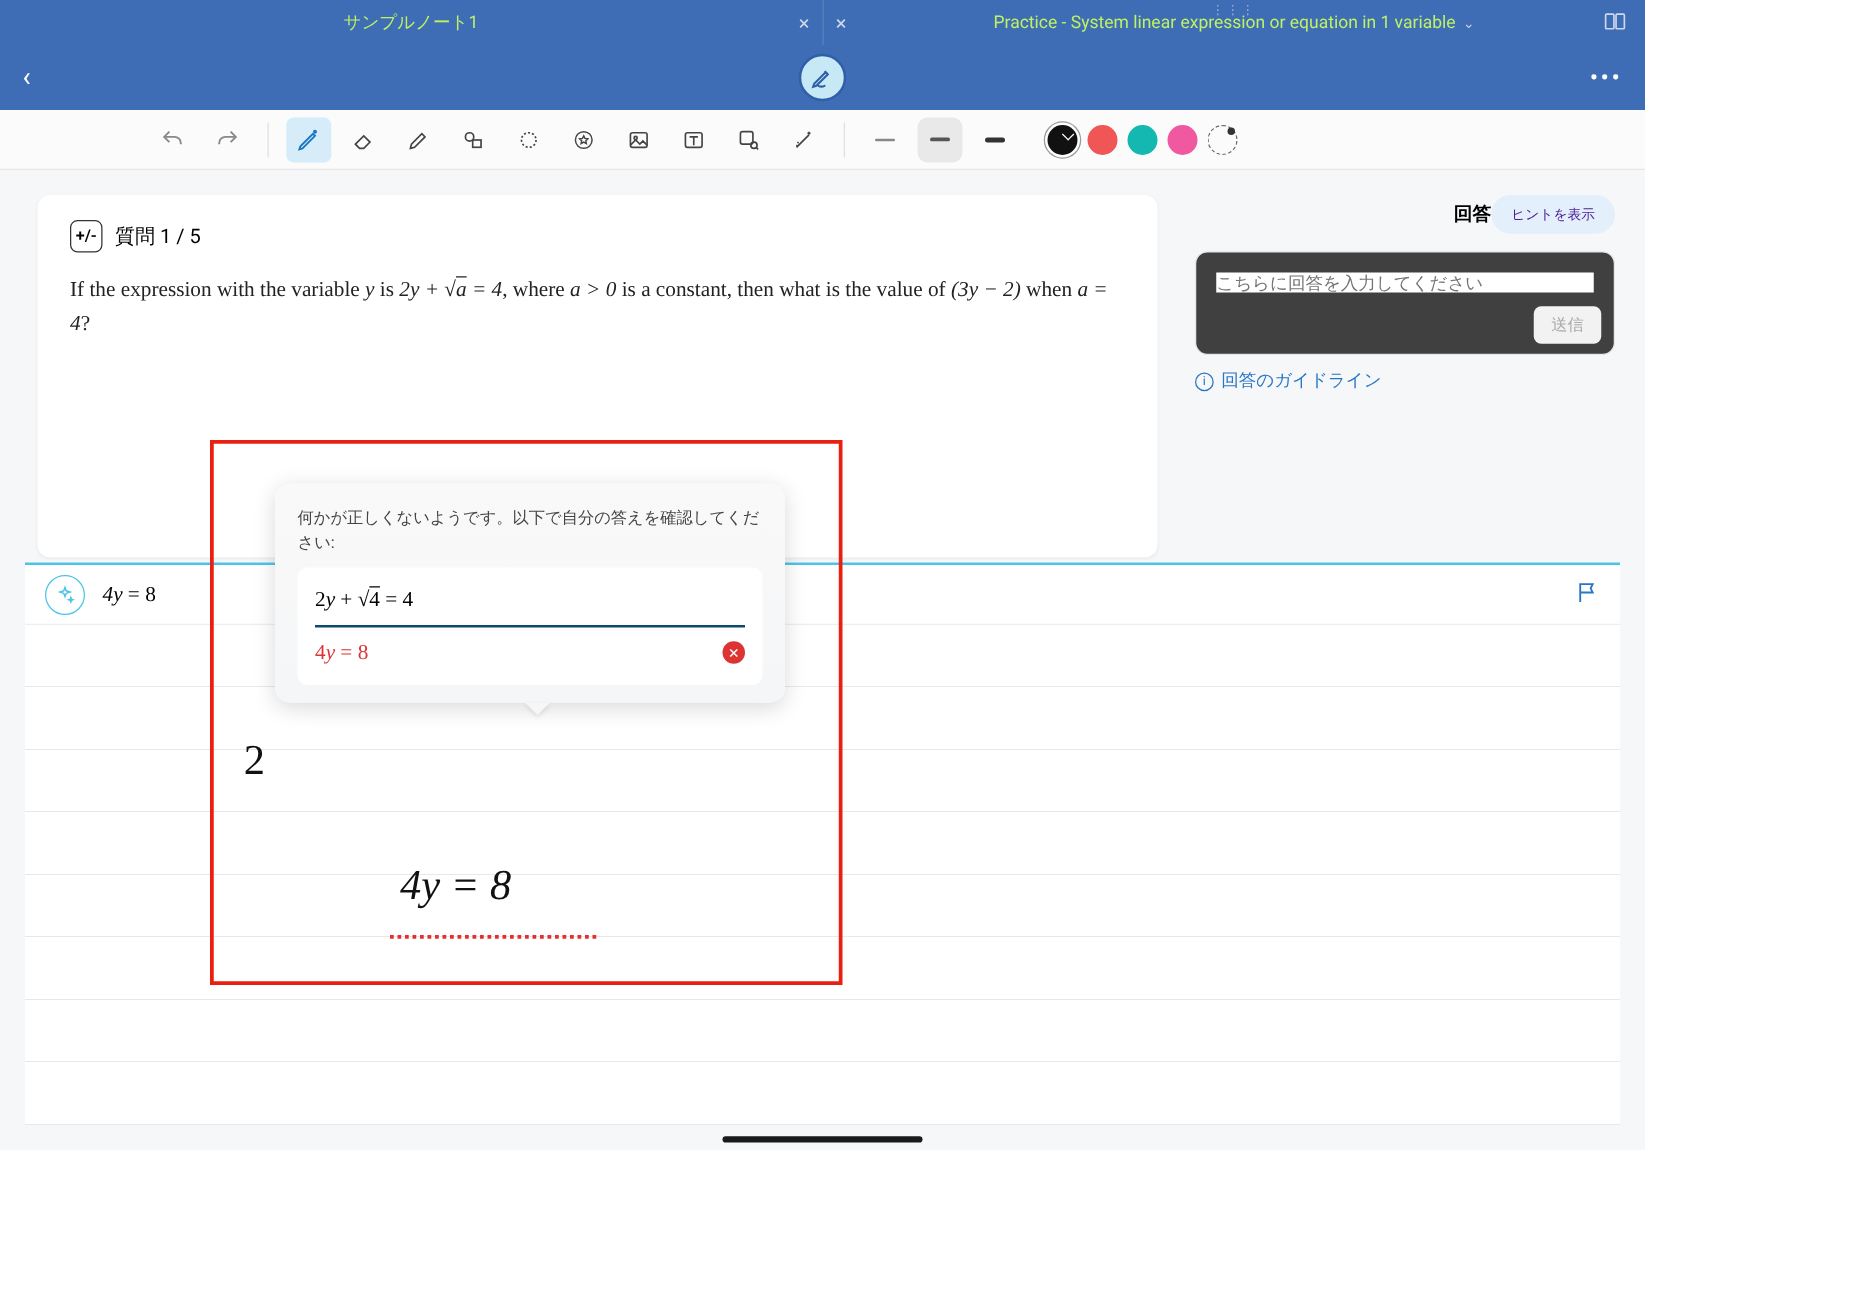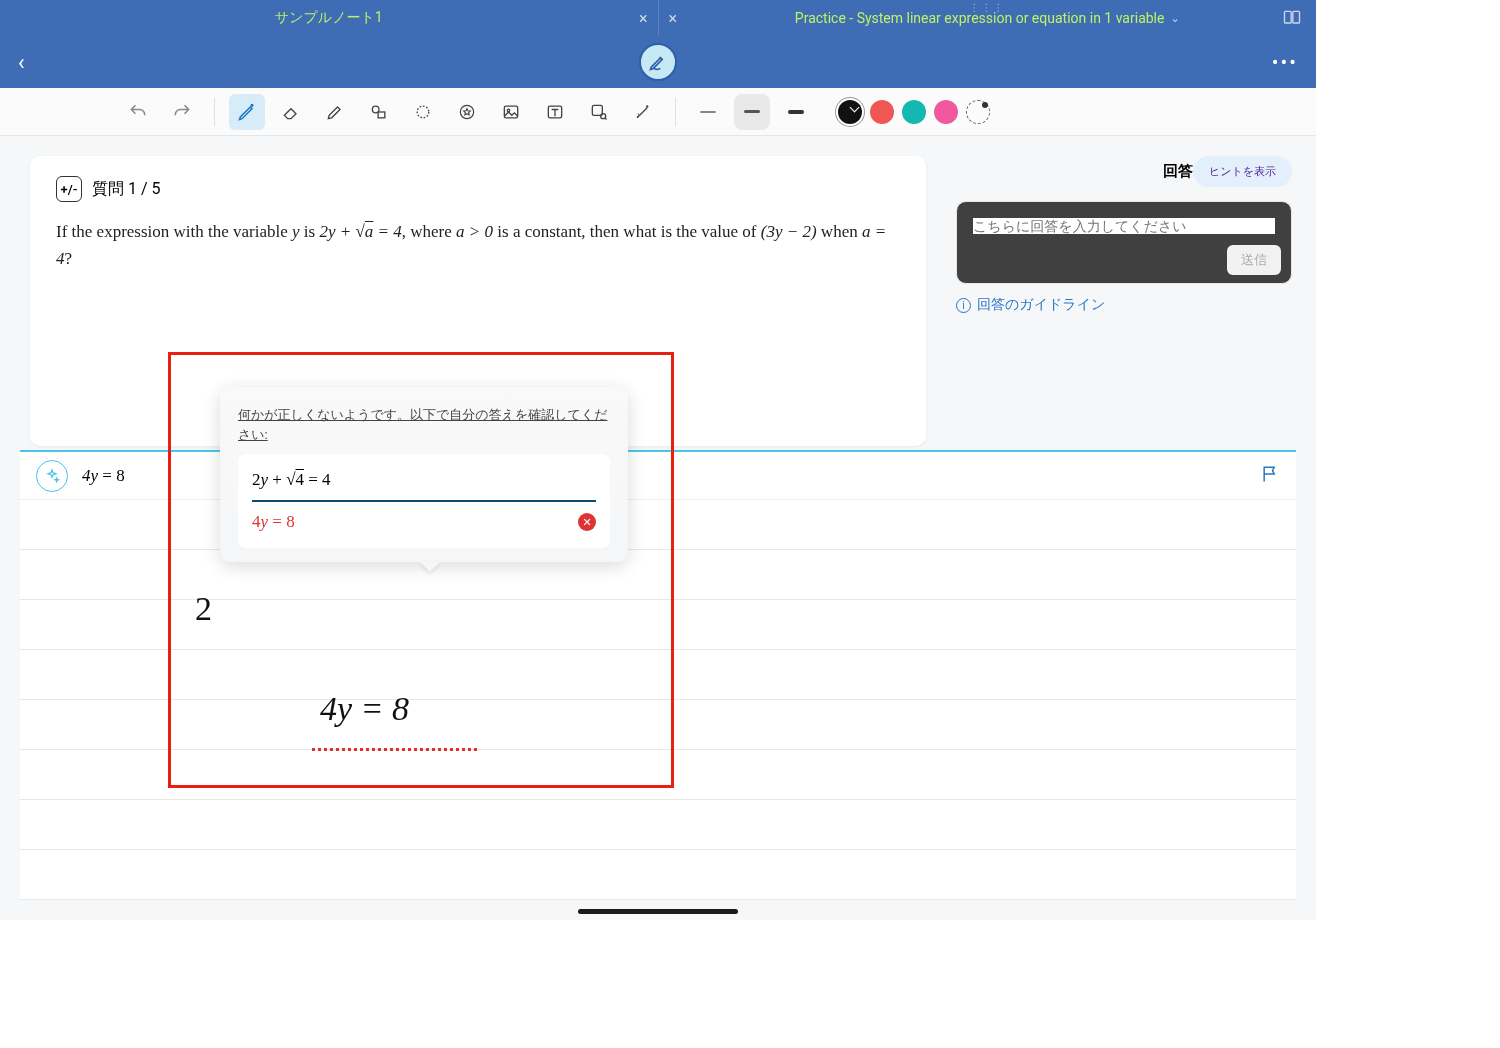--- a/index.html
+++ b/index.html
@@ -226,21 +226,21 @@
     bottom:-10px; left: 200px;
     width:0;height:0;
     border-left:10px solid transparent;
     border-right:10px solid transparent;
     border-top:10px solid #f5f6f7;
     filter: drop-shadow(0 2px 2px rgba(0,0,0,0.1));
   }
   .ai-header { display:flex; align-items:center; justify-content:center; position:relative; margin-bottom:12px;}
   .ai-title { font-weight:700; font-size:16px; }
   .ai-flag { position:absolute; right:0; color:#2976c4; cursor:pointer;}
-  .ai-msg { font-size:13px; color:#444; margin-bottom:10px; line-height:1.5;text-decoration:underline;}
+  .ai-msg { font-size:13px; color:#444; margin-bottom:10px; line-height:1.5;}
   .ai-steps { background:#fff; border-radius:8px; padding: 6px 14px; }
   .ai-step { padding: 10px 0; font-family: Georgia, serif; font-size:17px; border-bottom:2px solid #0c4a6e;}
   .ai-step:last-child { border-bottom:none; display:flex; justify-content:space-between; align-items:center;}
   .ai-step.error { color:#d33; }
   .err-icon { width:18px;height:18px;background:#d33;border-radius:50%;color:#fff;display:flex;align-items:center;justify-content:center;font-size:11px;}
   .ai-disclaimer { font-size:11.5px; color:#999; margin-top:10px; line-height:1.4;}
   
   .handwriting {
     position:absolute;
     font-family: 'Comic Sans MS', cursive;

